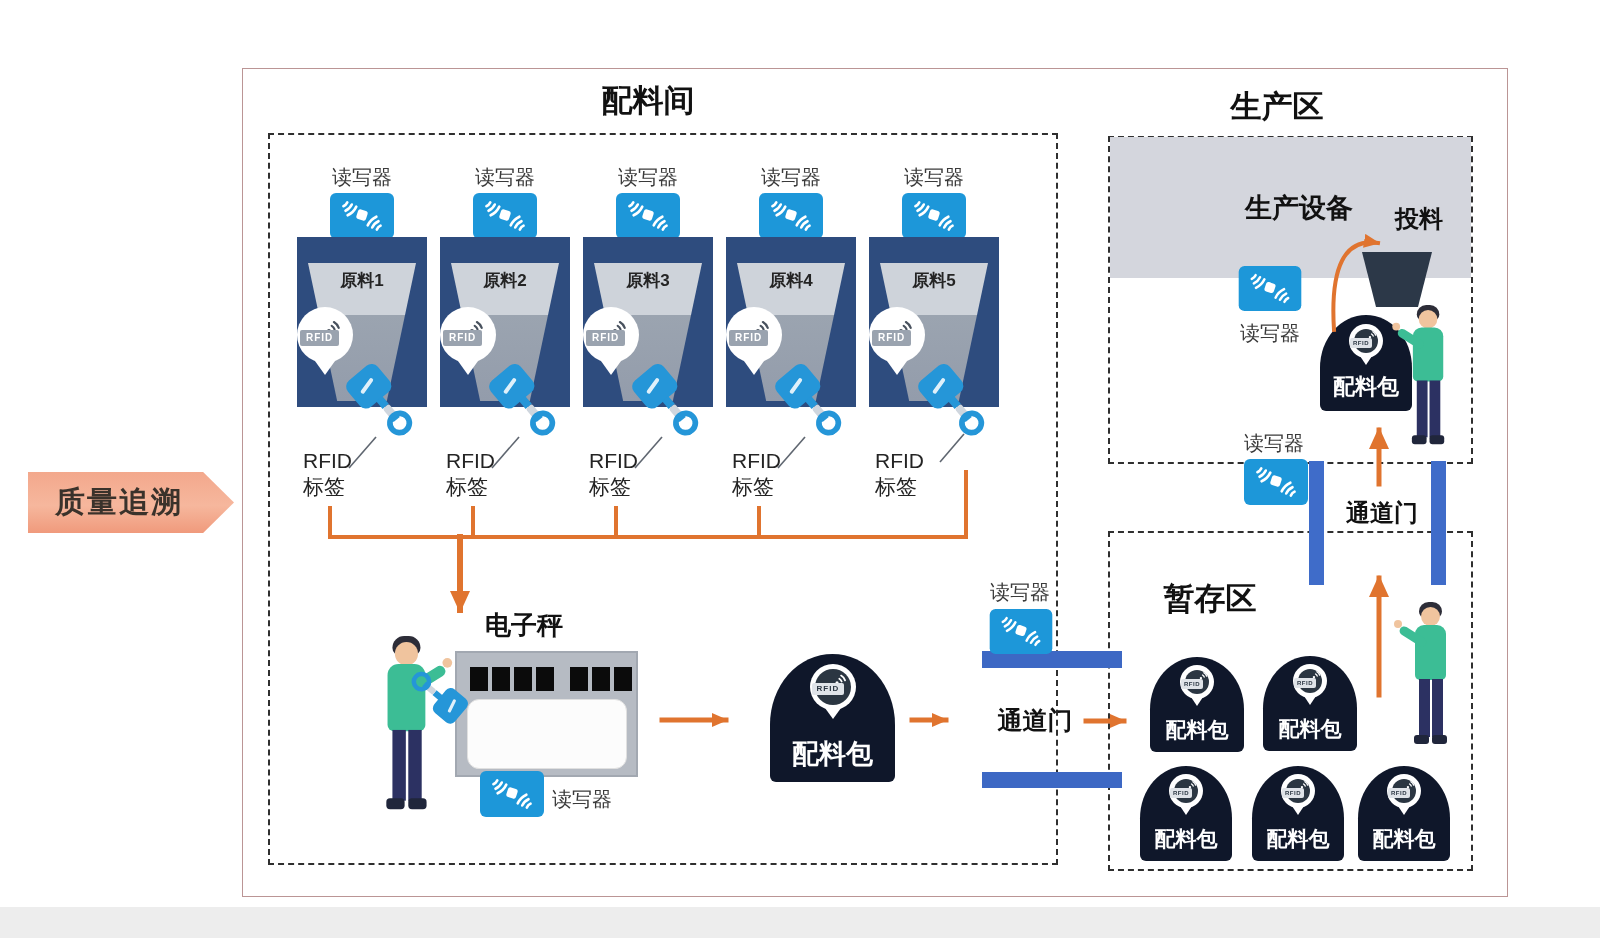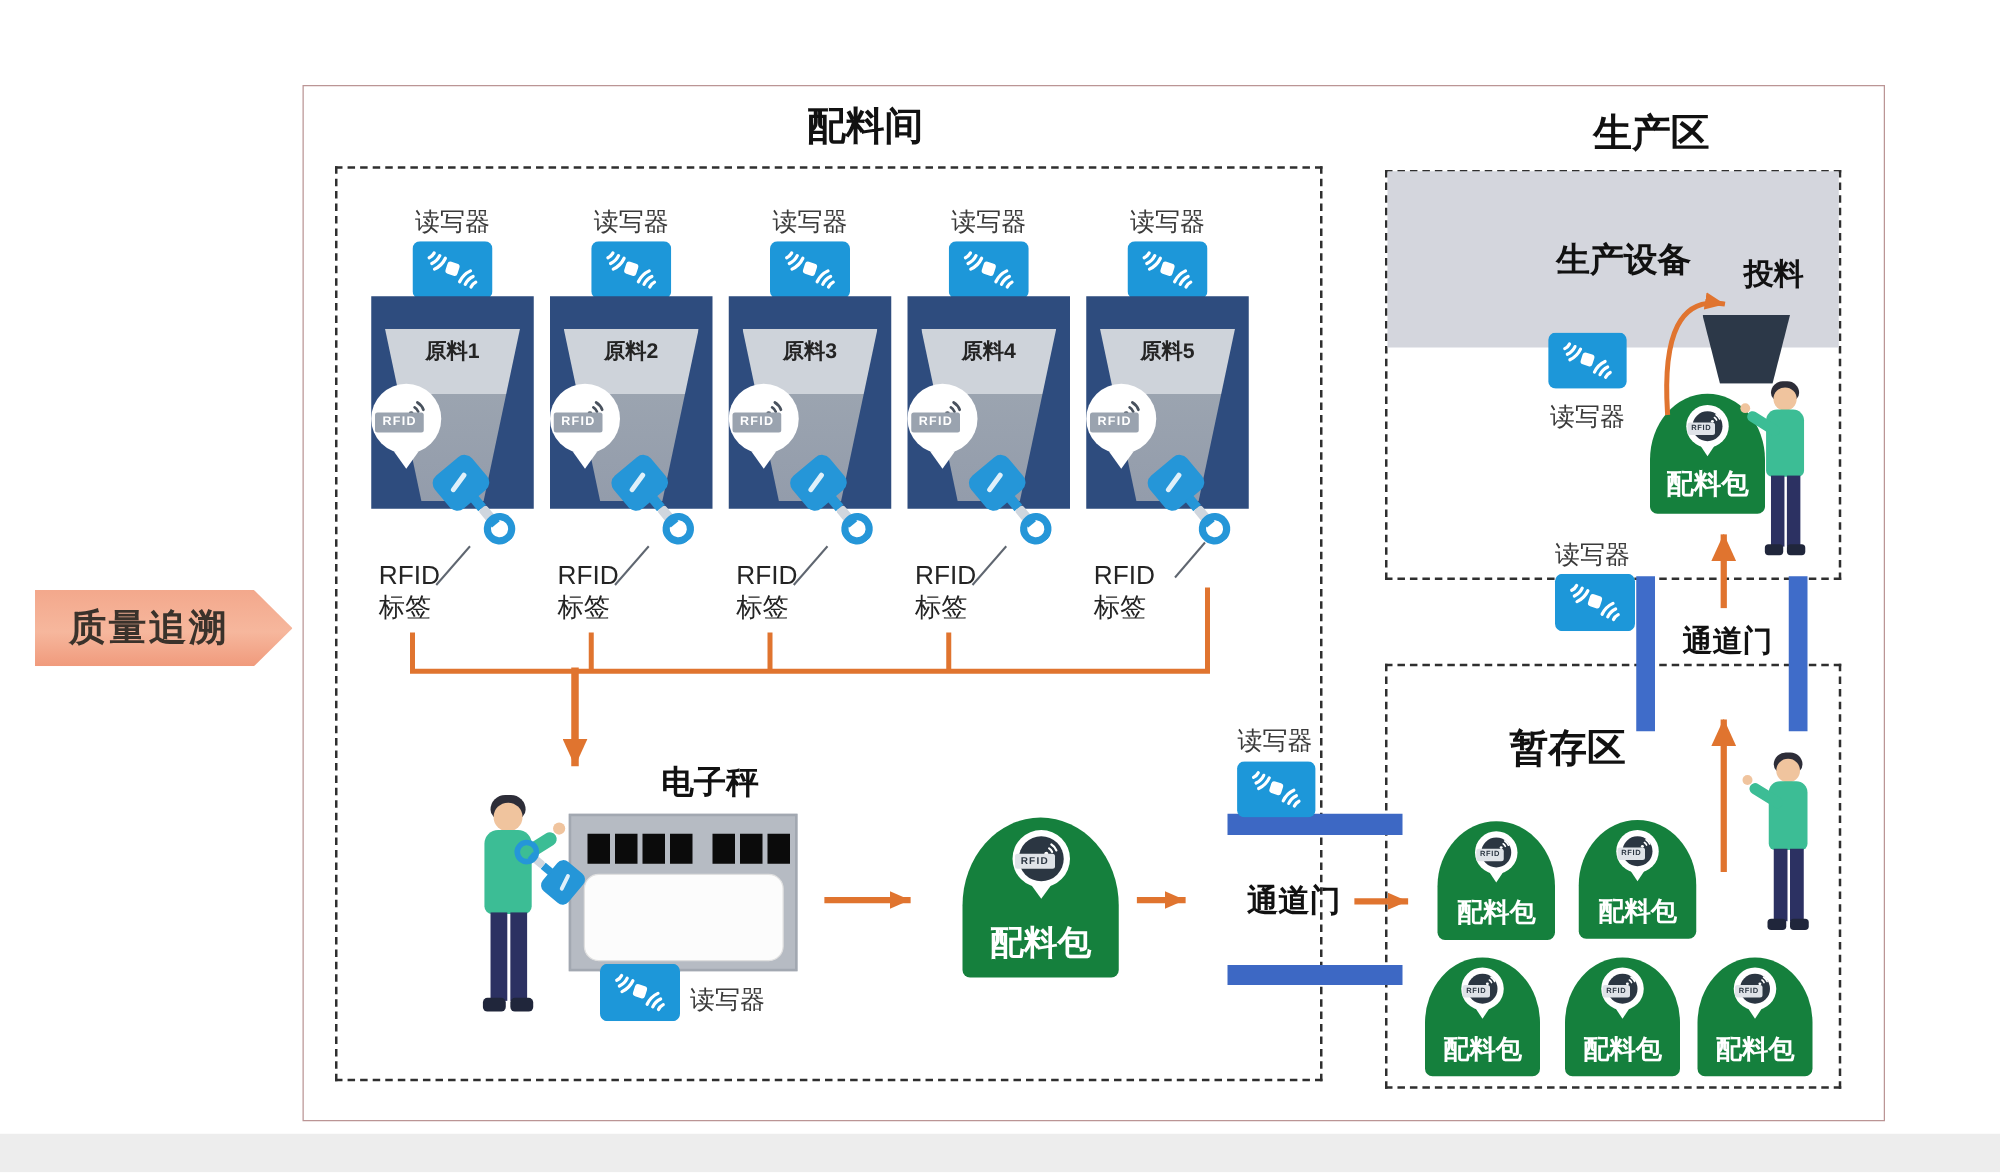--- a/index.html
+++ b/index.html
@@ -7,21 +7,21 @@
   body { font-family:"Liberation Sans","DejaVu Sans",sans-serif; }
   .canvas { position:relative; width:1600px; height:938px; background:#ffffff; overflow:hidden; }
   .abs { position:absolute; }
 
   
   .outer-frame { position:absolute; left:242px; top:68px; width:1266px; height:829px; border:1.5px solid #bb9595; }
   .bottom-strip { position:absolute; left:0; top:907px; width:1600px; height:31px; background:#ededed; }
 
   
   .dashed-box { position:absolute; border:2px dashed #2f2f2f; }
-  .region-title { position:absolute; transform:translateX(-50%); font-weight:bold; font-size:31px; color:#111; white-space:nowrap;margin-left:44px; }
+  .region-title { position:absolute; transform:translateX(-50%); font-weight:bold; font-size:31px; color:#111; white-space:nowrap; }
   .gray-band { position:absolute; left:1110px; top:137px; width:361px; height:141px; background:#d4d6dd; }
 
   
   .ptag { position:absolute; left:28px; width:206px; display:flex; align-items:center; padding-left:27px;
           clip-path:polygon(0 0,85% 0,100% 50%,85% 100%,0 100%);
           background:linear-gradient(180deg,#f3a88c 0%,#f6b79d 55%,#f09a7c 100%);
           font-size:30px; font-weight:600; color:#3a322b; letter-spacing:2px; white-space:nowrap; }
 
   
   .lbl { position:absolute; color:#3a3a3a; font-size:20px; white-space:nowrap; }
@@ -59,21 +59,21 @@
   .balloon-md .tail { top:44px; border-left:8px solid transparent; border-right:8px solid transparent; border-top:11px solid #fff; }
   .balloon-md .chip { top:19px; left:2px; font-size:8px; padding:2px 5px; }
   .balloon-md .wifi { top:5px; right:5px; width:18px; height:18px; }
 
   .balloon-sm { width:34px; height:34px; }
   .balloon-sm .tail { top:32px; border-left:6px solid transparent; border-right:6px solid transparent; border-top:9px solid #fff; }
   .balloon-sm .chip { top:14px; left:1px; font-size:6px; padding:2px 3px; letter-spacing:.5px; }
   .balloon-sm .wifi { top:3px; right:3px; width:13px; height:13px; }
 
   
-  .dome { position:absolute; background:#15803d; border-radius:50% 50% 6px 6px / 55% 55% 6px 6px; }
+  .dome { position:absolute; background:#0f172a; border-radius:50% 50% 6px 6px / 55% 55% 6px 6px; }
   .dome .balloon { left:50%; transform:translateX(-50%); }
   .dome-label { position:absolute; width:100%; text-align:center; color:#fff; font-weight:bold; }
 
   
   .scale-body { position:absolute; left:455px; top:651px; width:183px; height:126px; background:#b6bbc3; border:2px solid #a2a8b1; }
   .scale-display { position:absolute; left:13px; top:14px; display:flex; gap:4px; }
   .scale-display .sq { width:18px; height:24px; background:#0b0b0b; }
   .scale-display .sq:nth-child(5) { margin-left:12px; }
   .scale-panel { position:absolute; left:10px; top:46px; width:160px; height:70px; background:#fcfcfc; border:1px solid #e0e0e0; border-radius:12px; }
 
@@ -284,21 +284,21 @@
     </div>
     <svg class="st-shovel">
         <use href="#shovel-sym"></use>
       </svg>
     <div class="st-tag">
       <div>RFID</div>
       <div>标签</div>
     </div>
   </div>
 
-  <div class="bold-lbl" style="left:568px;top:608px;font-size:26px">电子秤</div>
+  <div class="bold-lbl" style="left:524px;top:608px;font-size:26px">电子秤</div>
   <div class="scale-body">
     <div class="scale-display">
       <div class="sq"></div>
         <div class="sq"></div>
         <div class="sq"></div>
         <div class="sq"></div>
       <div class="sq"></div>
         <div class="sq"></div>
         <div class="sq"></div>
     </div>

